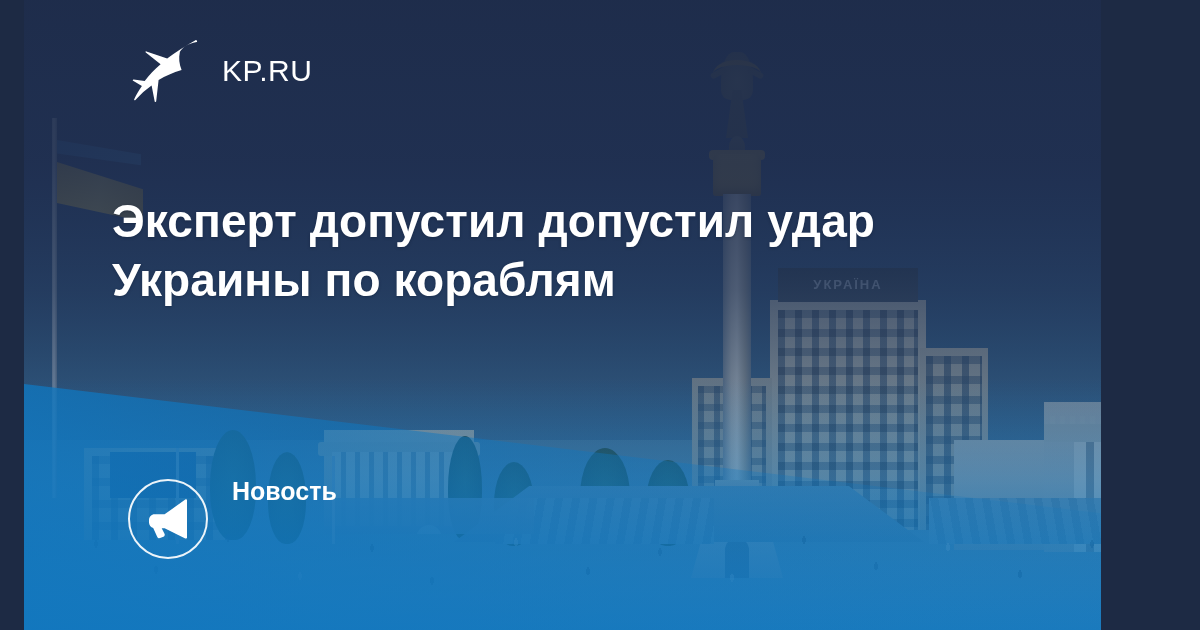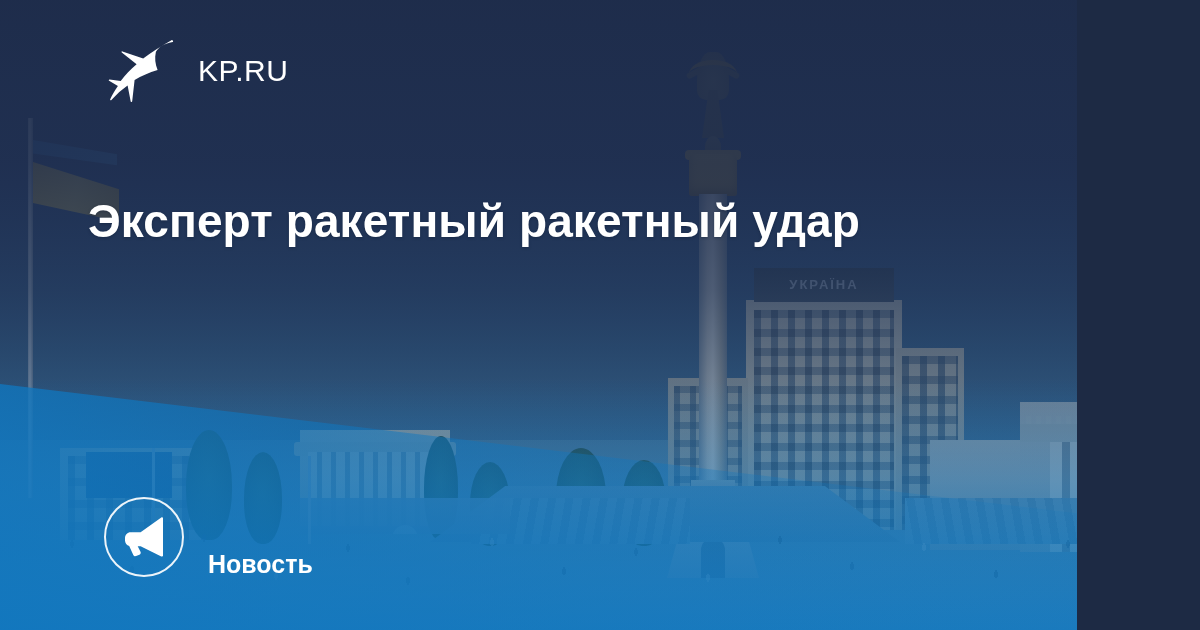--- a/index.html
+++ b/index.html
@@ -5,20 +5,21 @@
 <style>
   html,body{margin:0;padding:0;background:#1d2a44;}
   *{box-sizing:border-box;}
 
   .card{
     position:relative;
     width:1077px;height:630px;
     overflow:hidden;
     font-family:"Liberation Sans","DejaVu Sans",sans-serif;
     background:#22304e;
+    margin-left:24px;
   }
 
   
   .photo{position:absolute;inset:0;overflow:hidden;}
 
   
   .sky{
     position:absolute;left:0;top:0;width:1200px;height:470px;
     background:linear-gradient(180deg,#20365e 0%,#27436f 42%,#386289 72%,#4d7fa4 100%);
   }
@@ -190,21 +191,21 @@
   .logo-row{position:absolute;left:108px;top:38px;display:flex;align-items:center;gap:22px;}
   .bird{width:68px;height:66px;display:block;}
   .brand{color:#fff;font-size:30px;letter-spacing:.5px;font-weight:400;
          line-height:1;white-space:nowrap;}
 
   .headline{position:absolute;left:88px;top:192px;width:1000px;
             color:#fff;font-size:46px;font-weight:700;line-height:1.28;
             letter-spacing:.1px;text-shadow:0 1px 3px rgba(10,20,40,.35);}
   .headline .ln{display:block;white-space:nowrap;}
 
-  .badge{position:absolute;left:104px;top:497px;display:flex;align-items:flex-end;gap:24px;}
+  .badge{position:absolute;left:104px;top:479px;display:flex;align-items:flex-start;gap:24px;}
   .badge .ring{width:80px;height:80px;border-radius:50%;
        border:2px solid rgba(255,255,255,.92);
        display:flex;align-items:center;justify-content:center;}
   .badge .mega{width:44px;height:40px;display:block;}
   .badge .label{color:#fff;font-size:25px;font-weight:700;line-height:1;}
 </style>
 </head>
 <body>
 
 <div class="card">
@@ -284,21 +285,22 @@
   </div>
 
   <div class="logo-row">
     <svg class="bird" viewBox="0 0 68 66" aria-hidden="true">
       <path fill="#ffffff" d="M63.5 2.2 C52 8.5 42.5 14.8 35.2 20.6 L14.4 13.4 C13.6 13.1 13.1 14.1 13.8 14.6 L28.6 26.3 C22.4 31.7 17.4 37.0 12.7 42.9 L1.6 41.4 C0.8 41.3 0.4 42.3 1.1 42.7 L9.9 48.1 C6.9 52.3 4.4 56.6 2.2 61.2 C1.8 62.0 2.8 62.7 3.4 62.0 C8.6 56.1 13.9 51.4 19.6 47.4 L22.7 63.4 C22.9 64.3 24.1 64.2 24.2 63.3 L26.6 41.9 C33.5 37.8 41.0 34.6 49.6 31.9 C47.2 26.2 46.5 20.0 47.9 13.7 C50.8 9.6 54.9 5.6 64.8 3.9 C65.8 3.7 64.4 1.7 63.5 2.2 Z"></path>
     </svg>
     <div class="brand">KP.RU</div>
   </div>
 
   <div class="headline">
-    <span class="ln">Эксперт ракетный ракетный удар</span>
+    <span class="ln">Эксперт допустил допустил удар</span>
+    <span class="ln">Украины по кораблям</span>
   </div>
 
   <div class="badge">
     <span class="ring">
       <svg class="mega" viewBox="0 0 44 40" aria-hidden="true">
         <path fill="#ffffff" d="M41 1.4 C41 0.5 40.0 0.0 39.3 0.6 L18.6 15.3 L8.6 15.3 C5.5 15.3 3.0 17.8 3.0 20.9 L3.0 23.6 C3.0 26.2 4.8 28.4 7.2 29.0 L11.3 37.9 C11.8 39.0 13.0 39.5 14.1 39.1 L17.4 37.7 C18.6 37.2 19.1 35.8 18.5 34.7 L15.7 29.3 L18.6 29.3 L39.3 39.4 C40.0 39.8 41 39.3 41 38.4 Z"></path>
       </svg>
     </span>
     <span class="label">Новость</span>
   </div>

